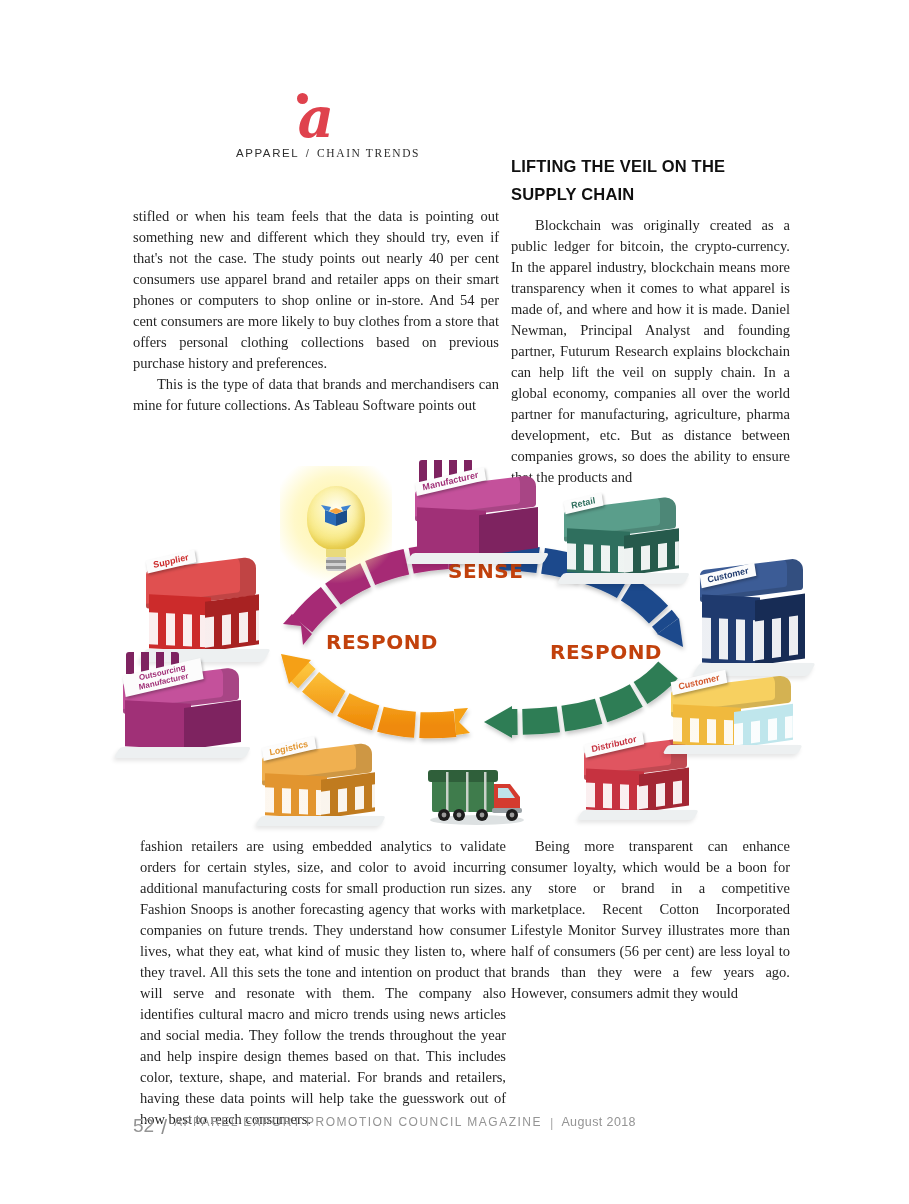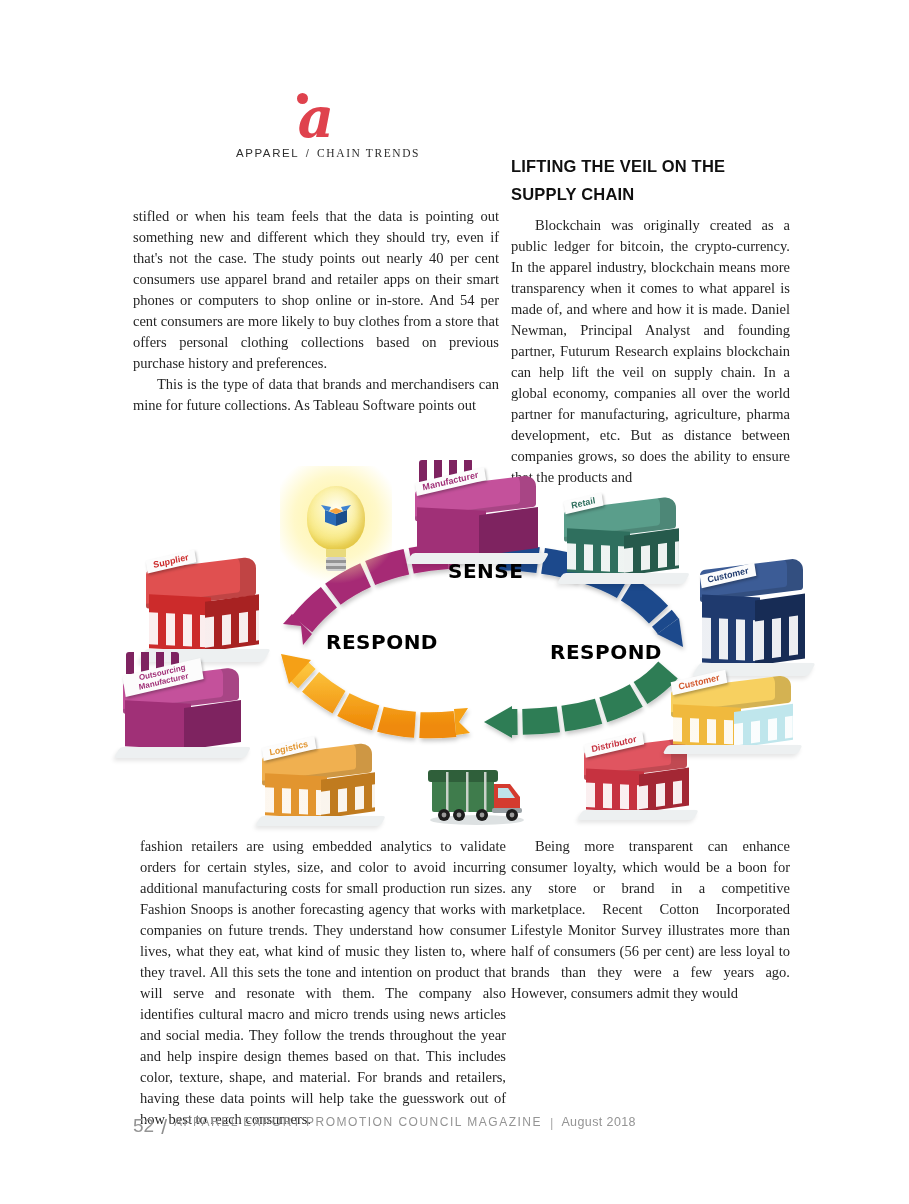--- a/index.html
+++ b/index.html
@@ -26,21 +26,21 @@
   #col-left-bottom{left:140px;top:836px;width:366px;font-family:Liberation Serif, serif;}
   #col-right-bottom{left:511px;top:836px;width:279px;}
   .section-heading{font-family:"Liberation Sans",sans-serif;font-weight:700;font-size:16.5px;
         letter-spacing:0.2px;color:#101010;text-align:left;line-height:28px;margin:0;}
   .gap-above{margin-top:12px;}
   .gap-below{margin-bottom:7px;}
 
   
   #diagram{position:absolute;left:120px;top:458px;width:690px;height:380px;}
   .cycle-label{position:absolute;font-family:"DejaVu Sans",sans-serif;font-weight:700;
-        font-size:20px;letter-spacing:0.5px;color:#000000;}
+        font-size:20px;letter-spacing:0.5px;color:#c2410c;}
   #lbl-sense{left:328px;top:101px;}
   #lbl-respond{left:185px;top:172px;margin-left:21px;}
   #lbl-evaluate{left:430px;top:182px;}
   .arcs{position:absolute;left:0;top:0;}
 
   
   .bld{position:absolute;}
   .b-roof{position:absolute;left:2%;right:6%;top:16%;height:33%;background:var(--c1);
         transform:skewY(-7deg);border-radius:5px 12px 3px 3px;
         box-shadow:inset -16px -5px 0 rgba(0,0,0,0.14);}

